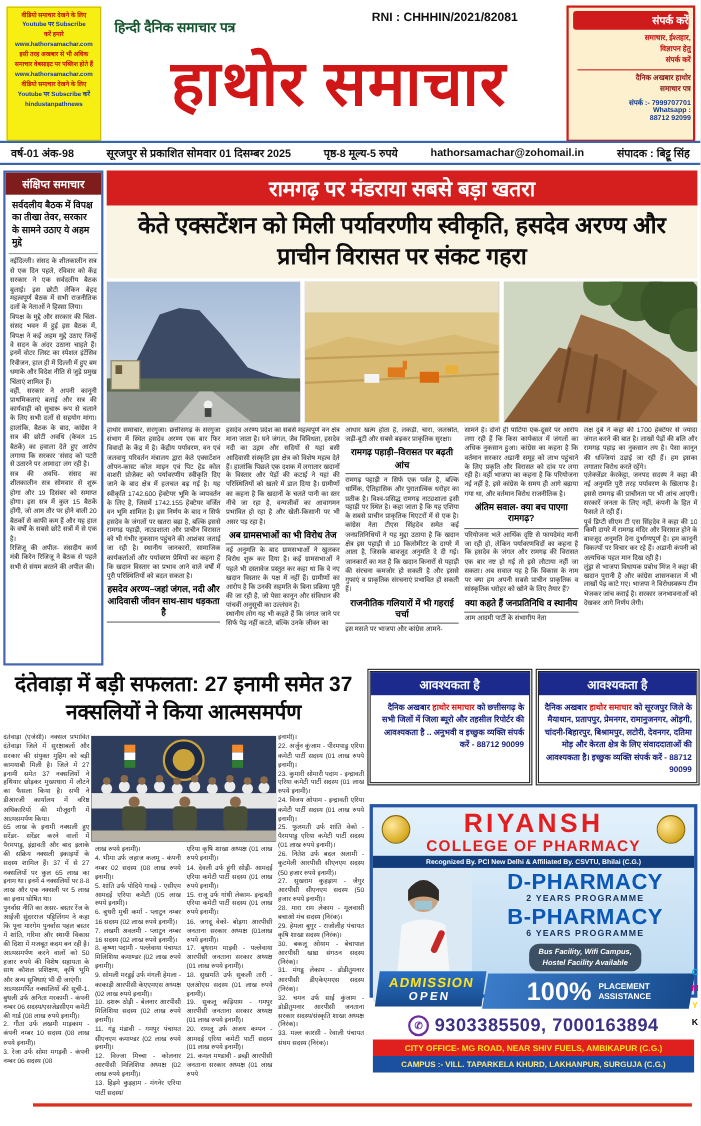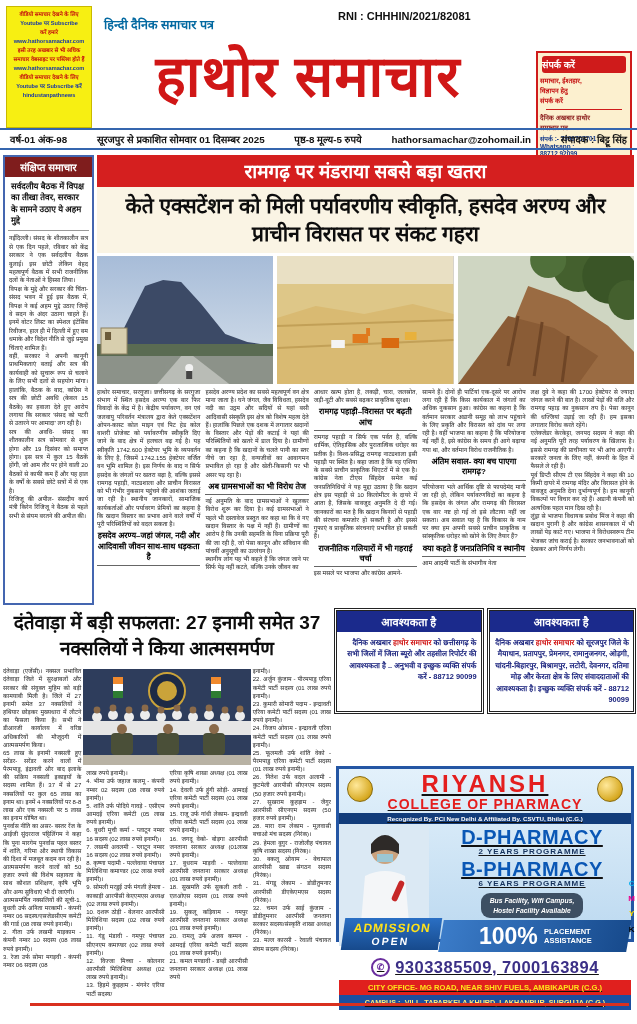--- a/index.html
+++ b/index.html
@@ -6,26 +6,26 @@
   .page{position:relative;width:637px;height:1024px;margin:0 auto;background:#ffffff;
         font-family:"Liberation Sans",sans-serif;overflow:hidden;color:#111;}
   .t{white-space:pre-line;}
 
   
   .promo-box{position:absolute;left:6px;top:6px;width:86px;height:122px;background:#f7ef12;
              border:1px solid #c9b900;text-align:center;padding:3px 1px;box-sizing:border-box;
              font-size:5.6px;line-height:1.62;font-weight:bold;}
   .promo-red{color:#c40f0f;display:block;}
   .promo-blue{color:#1535a8;display:block;}
-  .tagline{position:absolute;left:104px;top:16px;font-size:12.5px;font-weight:bold;color:#0369a1;}
+  .tagline{position:absolute;left:104px;top:16px;font-size:12.5px;font-weight:bold;color:#14532d;}
   .masthead{position:absolute;left:94px;top:26px;width:428px;height:102px;text-align:center;
             font-size:57px;line-height:100px;font-weight:800;color:#d01616;letter-spacing:1px;white-space:nowrap;}
   .rni{position:absolute;left:338px;top:10px;font-size:11px;font-weight:bold;color:#101010;}
-  .contact-box{position:absolute;right:5px;top:5px;width:96px;height:124px;background:#fcf0cf;
-               border:2px solid #cf1b1b;box-sizing:border-box;text-align:left;padding:2px;margin-top:46px;}
+  .contact-box{position:absolute;right:5px;top:5px;width:117px;height:124px;background:#fcf0cf;
+               border:2px solid #cf1b1b;box-sizing:border-box;text-align:right;padding:2px;}
   .contact-head{background:#cf1b1b;color:#fff;font-size:9.5px;font-weight:bold;border-radius:3px;
                 padding:2px 0;margin:1px 2px 3px;}
   .contact-red{color:#c40f0f;font-size:6.6px;font-weight:bold;line-height:1.5;}
   .contact-div{border-top:1px solid #cf1b1b;margin:3px 6px;}
   .contact-navy{color:#8a1a1a;font-size:6.6px;font-weight:bold;line-height:1.5;}
   .contact-phone{color:#153a8a;font-size:6.4px;font-weight:bold;margin-top:2px;}
   .contact-wa{color:#153a8a;font-size:6.4px;font-weight:bold;}
 
   .dateline{position:absolute;left:0;top:128px;width:637px;height:22px;box-sizing:border-box;
             border-top:2px solid #3566ae;border-bottom:2px solid #3566ae;display:flex;
@@ -70,22 +70,22 @@
   
   .need-wrap{position:absolute;left:336px;top:610px;width:298px;display:flex;gap:7px;}
   .need-box{flex:1;border:1px solid #222;outline:1px solid #222;outline-offset:1px;background:#fff;}
   .need-head{background:#1b2a8c;color:#fff;text-align:center;font-size:11px;font-weight:bold;
              padding:3px 0;}
   .need-body{padding:5px 4px;font-size:7.4px;font-weight:bold;color:#1a237e;text-align:right;
              line-height:1.55;}
   .brand-red{color:#d01616;}
 
   
-  .pharm{position:absolute;left:336px;top:766px;width:298px;height:176px;box-sizing:border-box;
-         border:3px solid #2456a4;background:linear-gradient(#e3f1fb,#bcd9f0);text-decoration:underline;}
+  .pharm{position:absolute;left:336px;top:731px;width:298px;height:176px;box-sizing:border-box;
+         border:3px solid #2456a4;background:linear-gradient(#e3f1fb,#bcd9f0);}
   .pharm-head{position:relative;text-align:center;padding:3px 26px 1px;}
   .pharm-name{color:#e41e1e;font-size:24px;font-weight:800;letter-spacing:3px;line-height:1;}
   .pharm-name2{color:#e41e1e;font-size:14px;font-weight:800;letter-spacing:1px;line-height:1.15;}
   .logo{position:absolute;top:7px;width:24px;height:24px;border-radius:50%;
         background:radial-gradient(circle at 35% 35%,#ffe89a,#d7a921 70%,#8a6b0a);
         border:1px solid #8a6b0a;}
   .logo.left{left:8px;} .logo.right{right:8px;}
   .pharm-recog{background:#123c7a;color:#fff;font-size:6.2px;font-weight:bold;text-align:center;
                padding:2px 0;}
   .pharm-body{position:relative;height:122px;}

